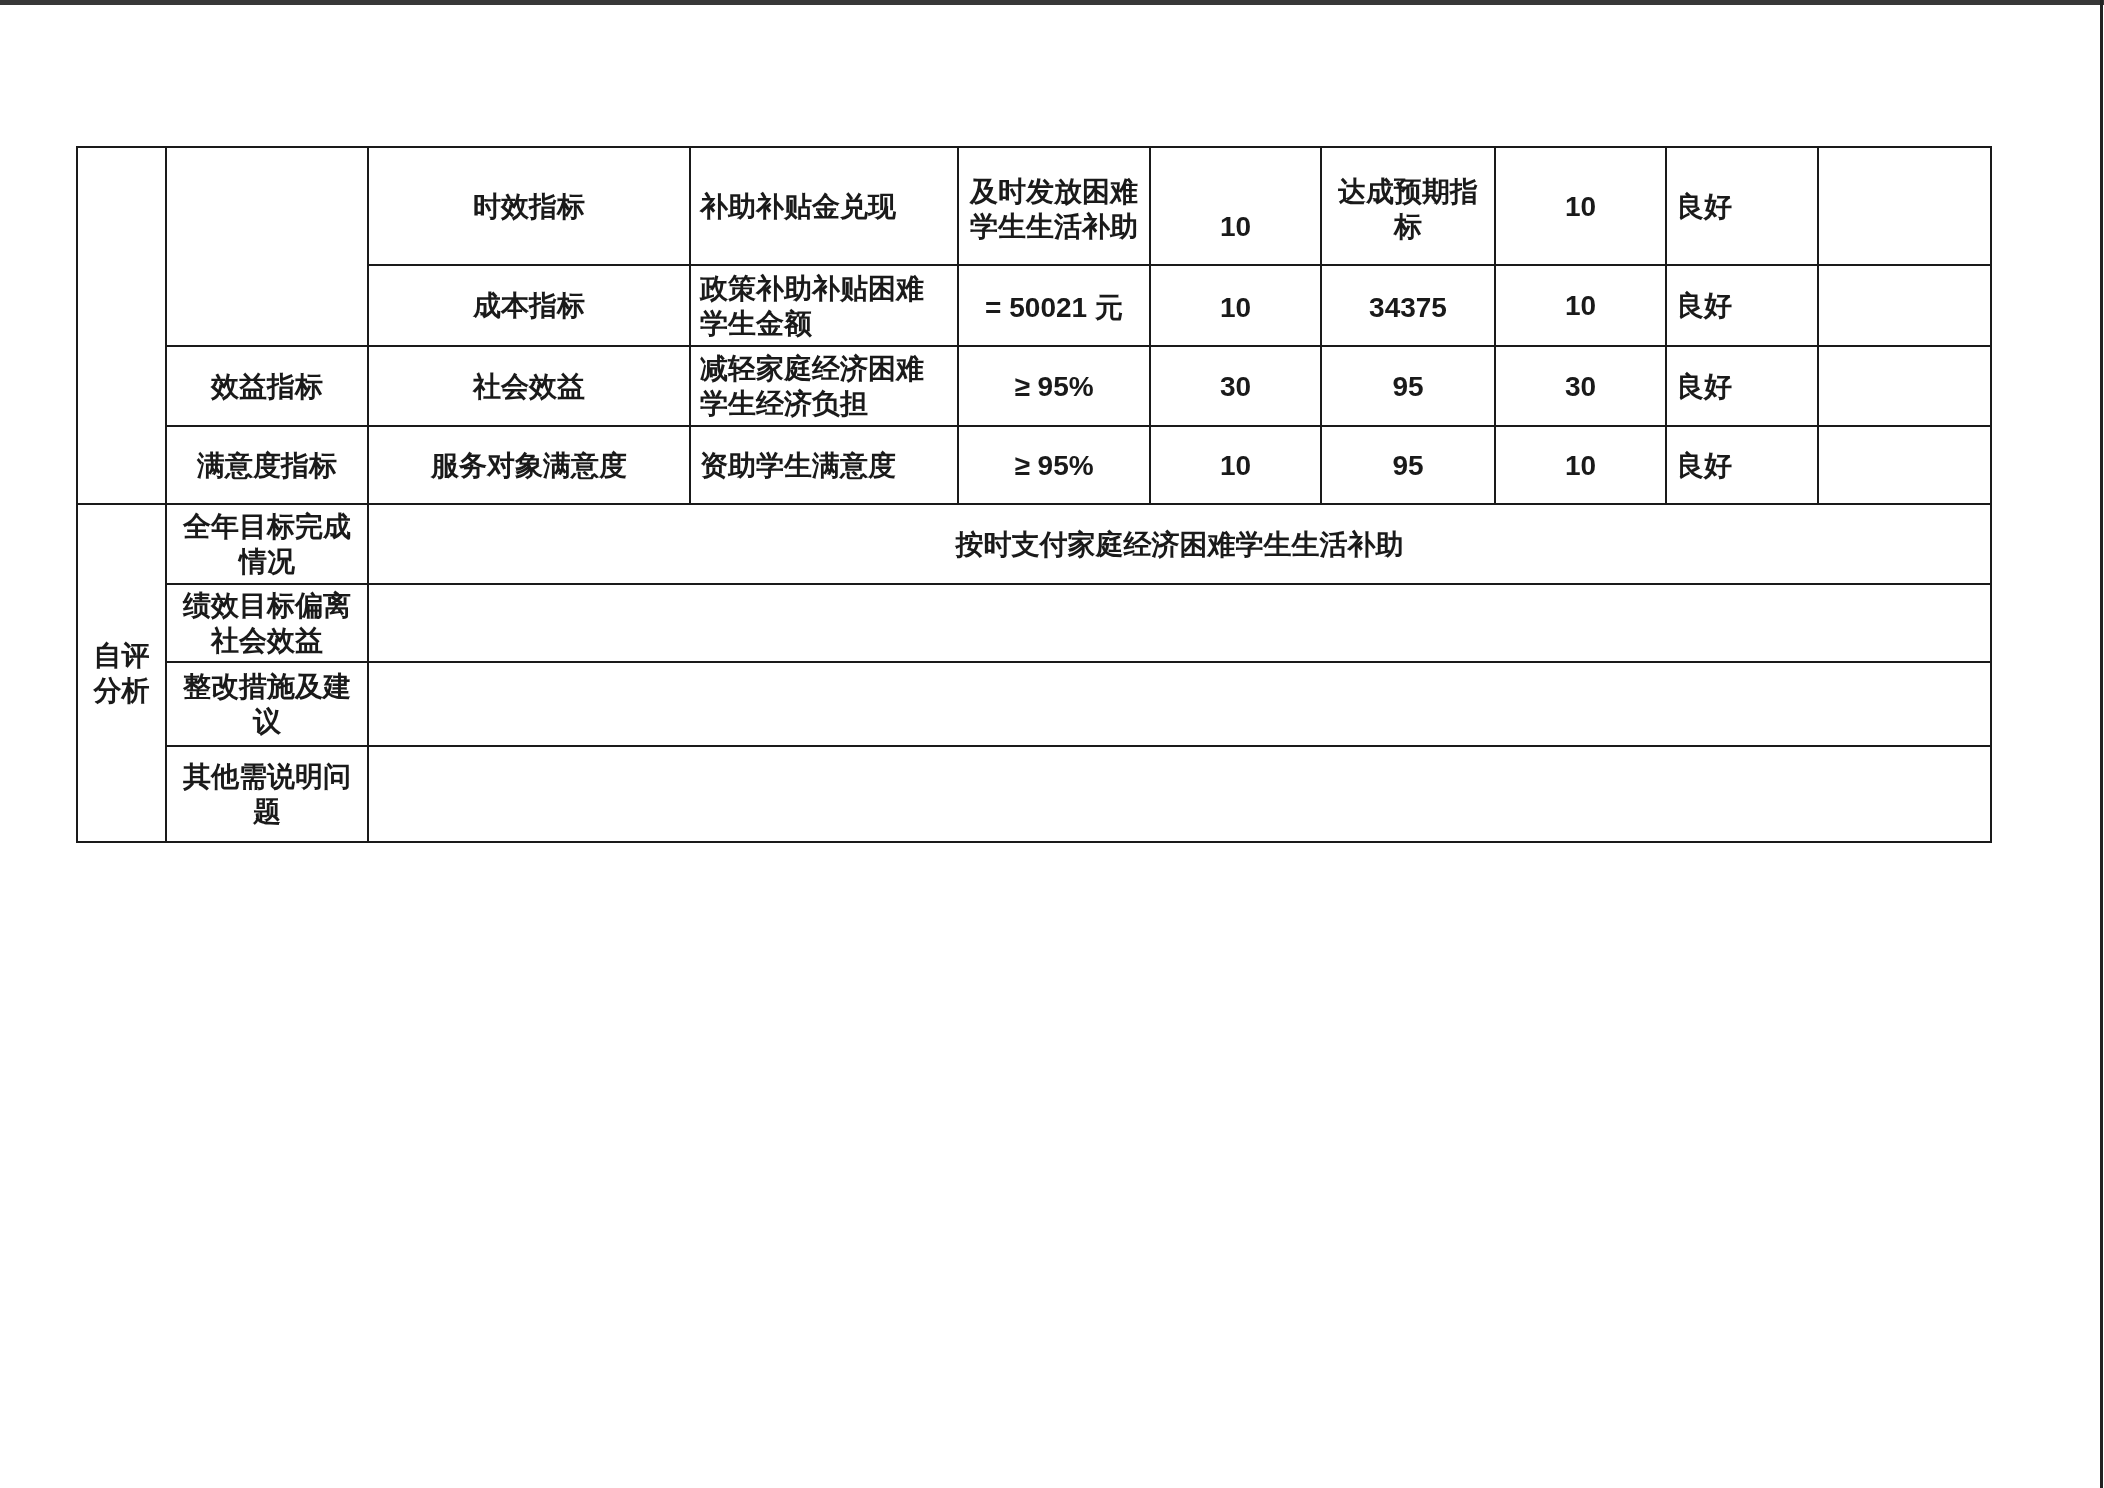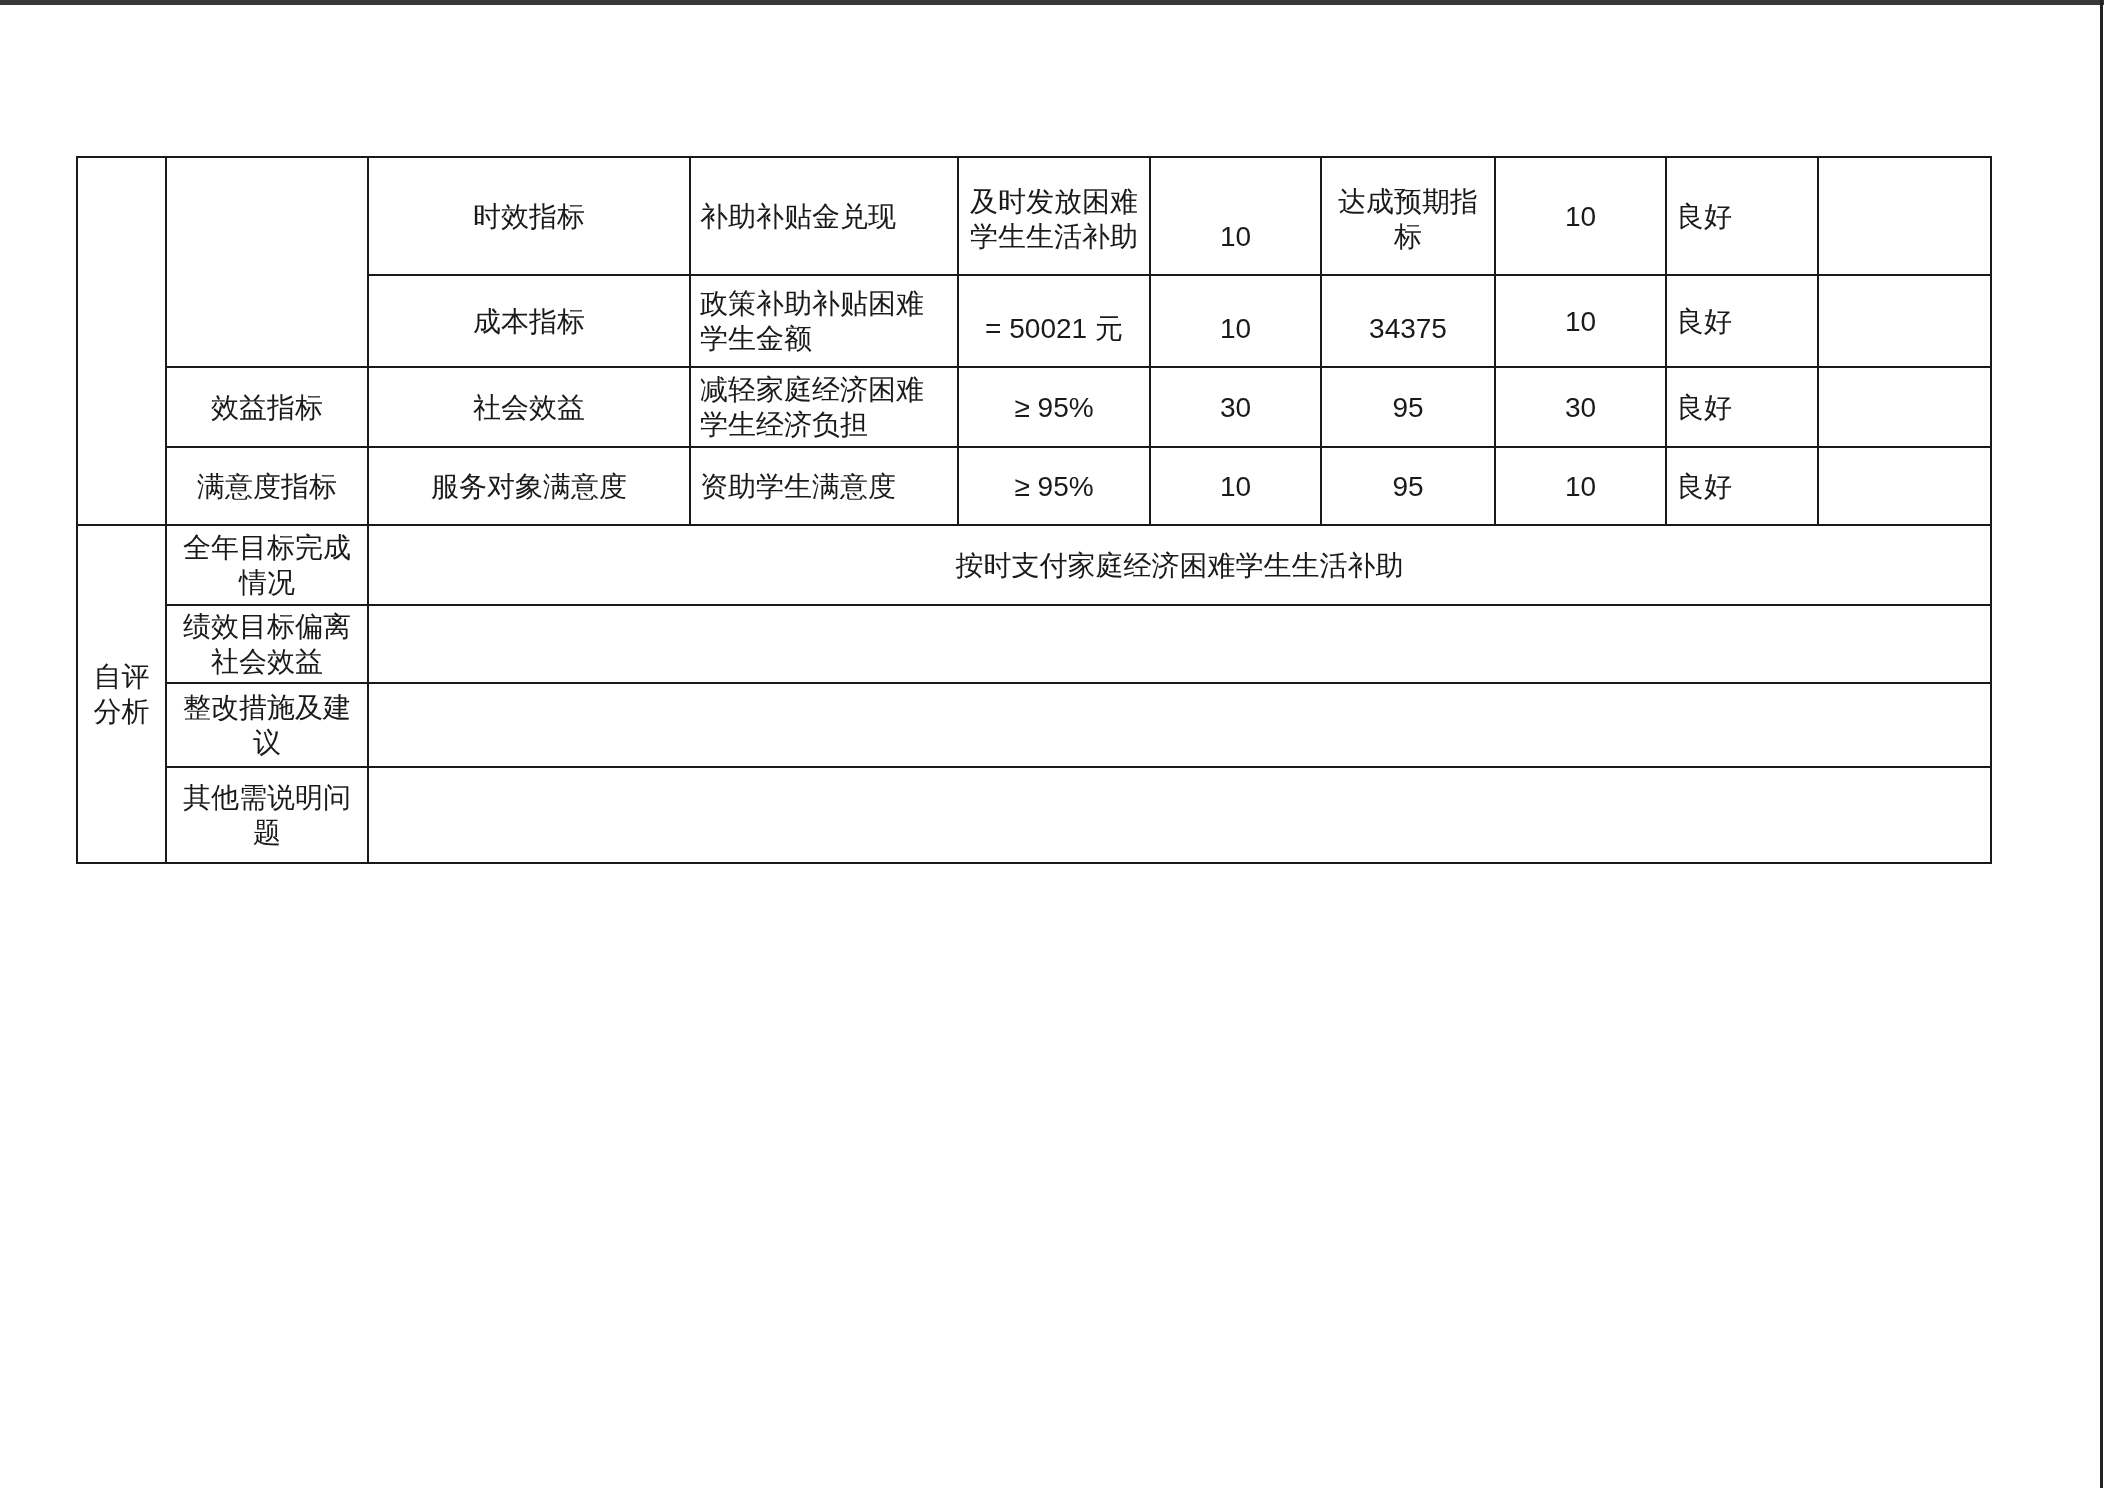--- a/index.html
+++ b/index.html
@@ -25,45 +25,46 @@
   .right-edge-bar {
     position: absolute;
     top: 0; right: 1px;
     width: 3px;
     height: 1488px;
     background: #222222;
   }
   table.eval {
     position: absolute;
     left: 76px;
-    top: 156px;
+    top: 146px;
     width: 1914px;
     border-collapse: collapse;
     table-layout: fixed;
+    font-weight: bold;
   }
   table.eval td {
     border: 2px solid #1a1a1a;
     font-size: 28px;
     line-height: 35px;
     white-space: pre-line;
     vertical-align: middle;
     text-align: center;
     padding: 2px 6px;
     overflow: hidden;
   }
   table.eval td.l {
     text-align: left;
     padding-left: 9px;
   }
   table.eval td.b {
     vertical-align: bottom;
     padding-bottom: 20px;
   }
   tr.r1 { height: 118px; }
-  tr.r2 { height: 92px; }
+  tr.r2 { height: 81px; }
   tr.r3 { height: 80px; }
   tr.r4 { height: 78px; }
   tr.r5 { height: 80px; }
   tr.r6 { height: 78px; }
   tr.r7 { height: 84px; }
   tr.r8 { height: 96px; }
 </style>
 </head>
 <body>
 

